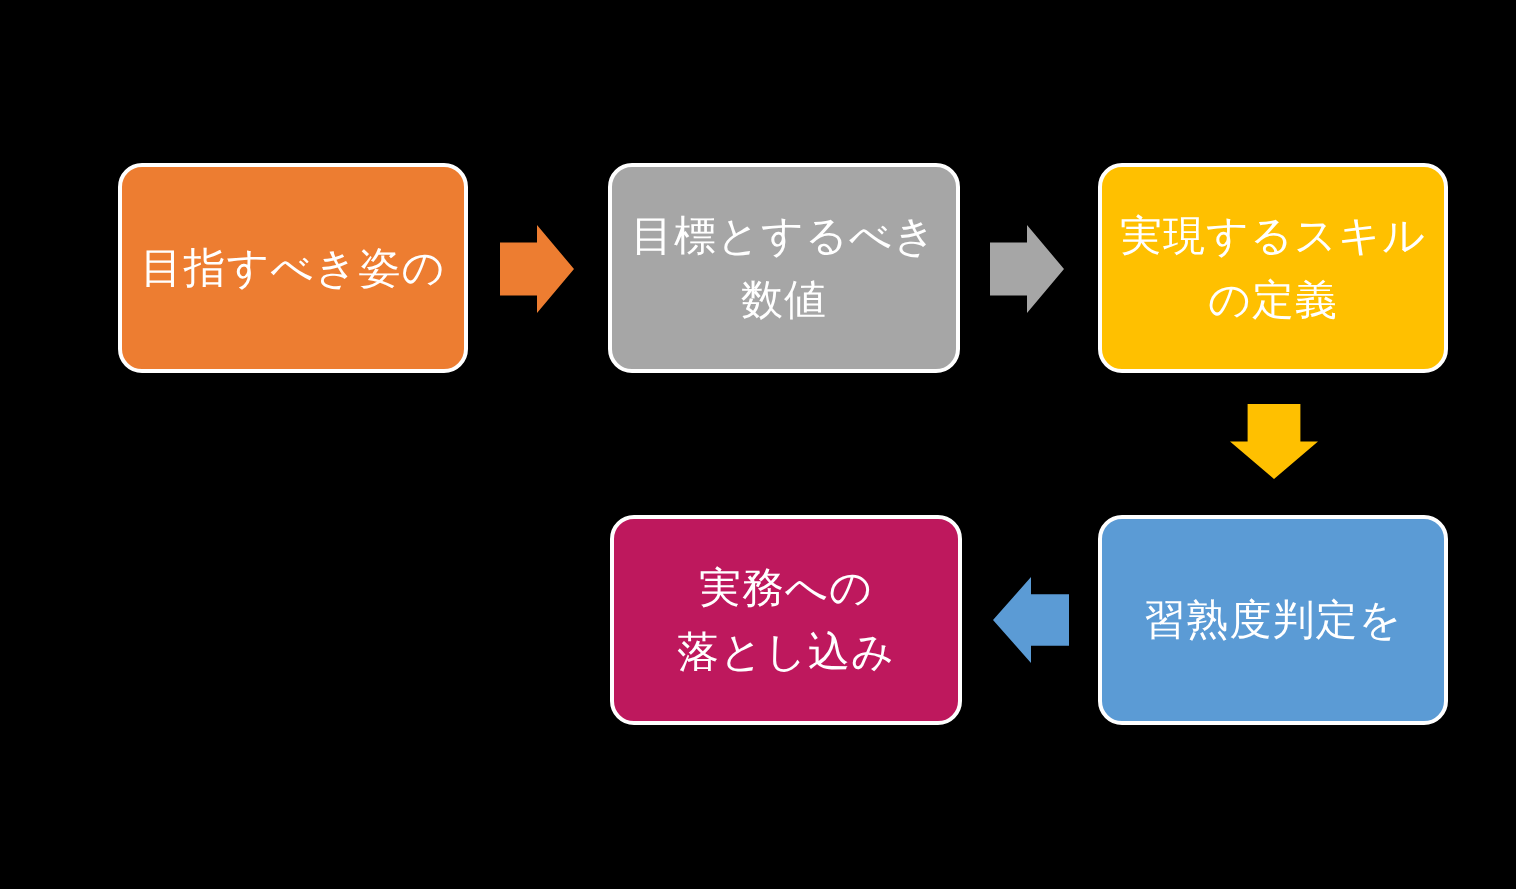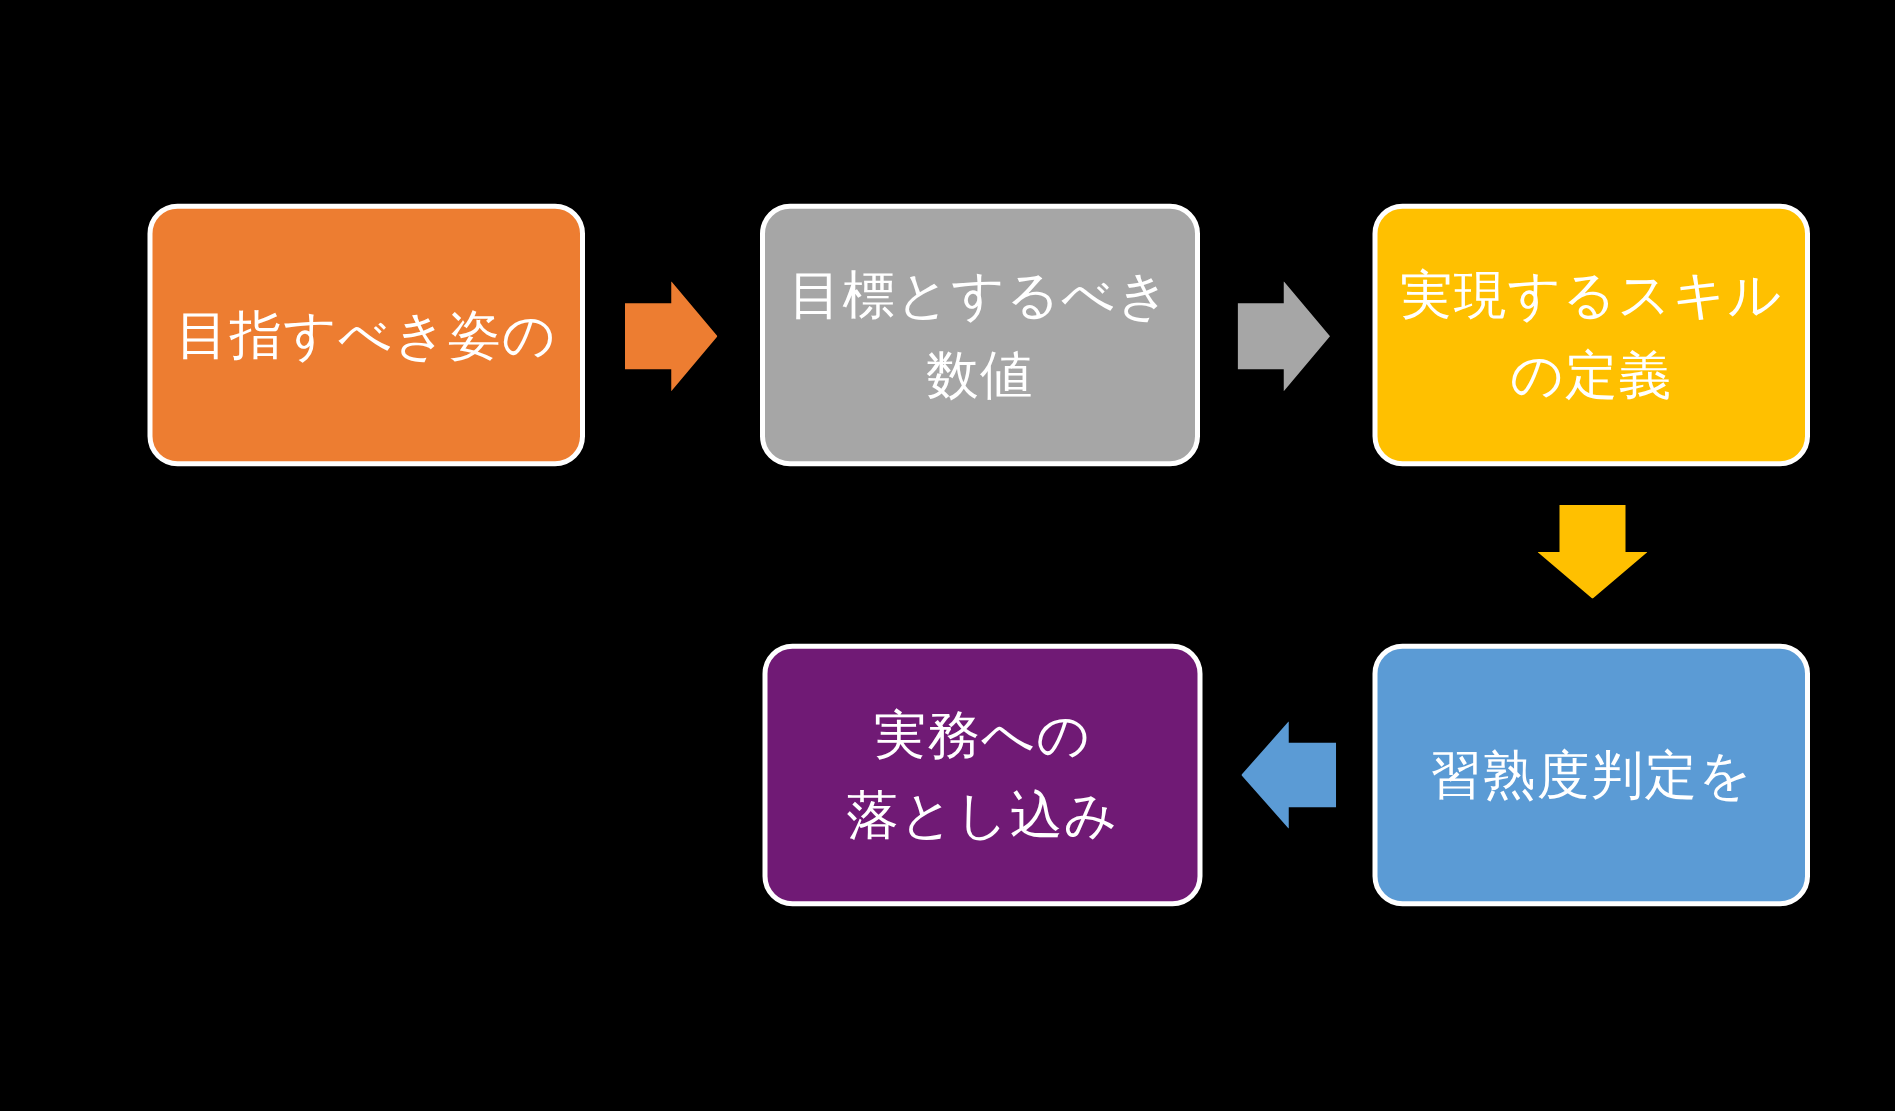--- a/index.html
+++ b/index.html
@@ -80,18 +80,18 @@
   </div>
 
   <div class="arrow arrow-down" id="arrow3" style="background-color: rgb(255, 192, 0);"></div>
 
   <div class="node" id="node4" style="background-color: rgb(91, 155, 213);">
     <div class="line">習熟度判定を</div>
   </div>
 
   <div class="arrow arrow-left" id="arrow4" style="background-color: rgb(91, 155, 213);"></div>
 
-  <div class="node" id="node5" style="background-color: #701a75; justify-content: center;">
+  <div class="node" id="node5" style="background-color: #be185d; justify-content: center;">
     <div class="line">実務への</div>
     <div class="line">落とし込み</div>
   </div>
 
 </div>
 
 </body></html>

